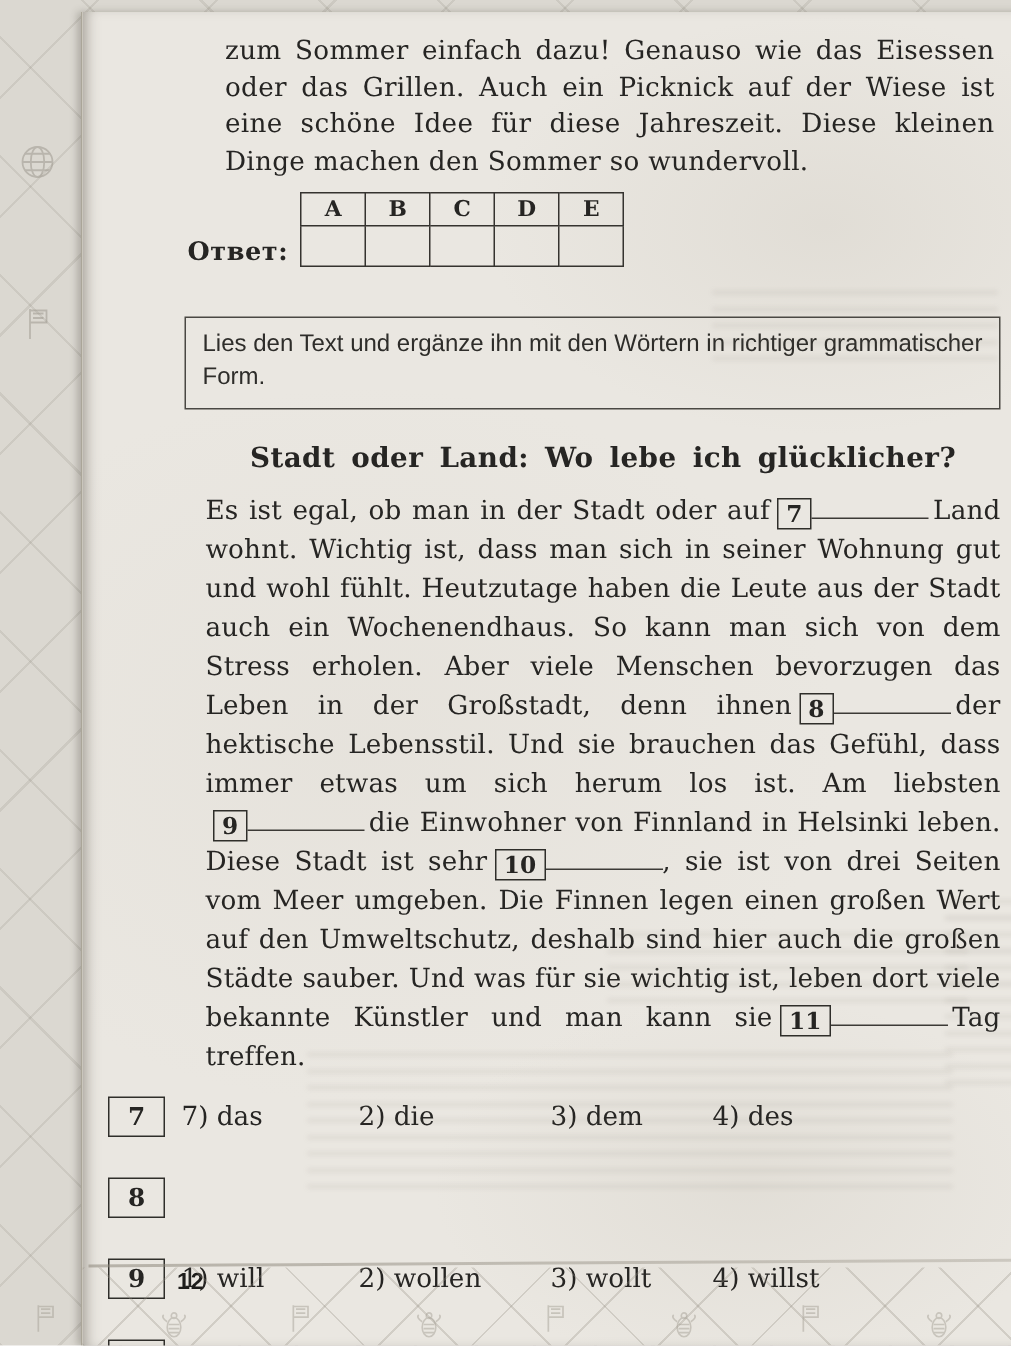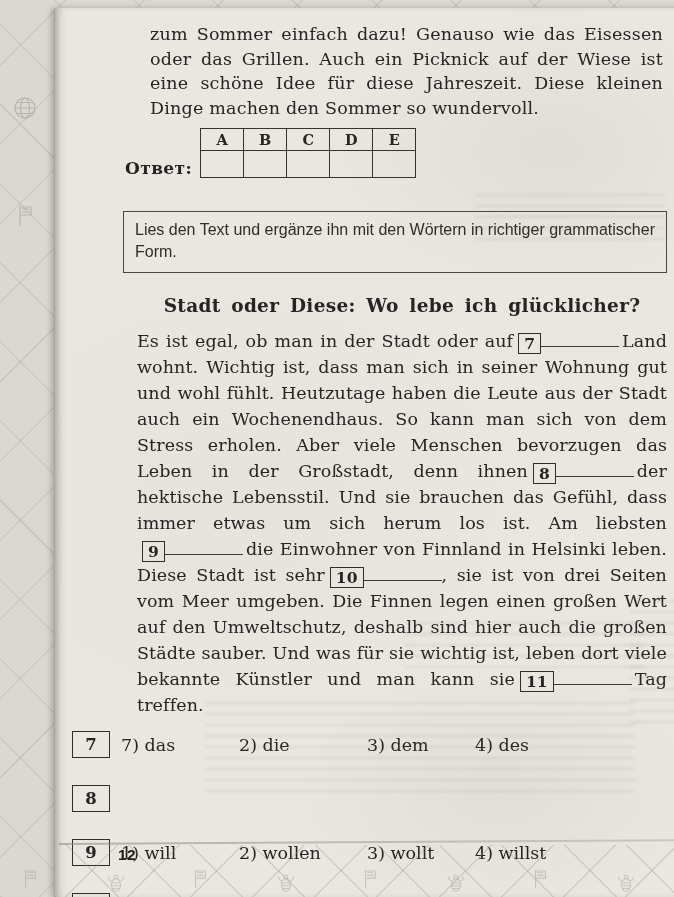--- a/index.html
+++ b/index.html
@@ -149,21 +149,21 @@
         <td></td>
       </tr>
     </tbody>
       </table>
   </div>
 
   <div class="instruction-box">
     <span>Lies den Text und ergänze ihn mit den Wörtern in richtiger grammatischer Form.</span>
   </div>
 
-  <h2 class="passage-title">Stadt oder Diese: Wo lebe ich glücklicher?</h2>
+  <h2 class="passage-title">Stadt oder Land: Wo lebe ich glücklicher?</h2>
 
   <p class="passage"><span>Es ist egal, ob man in der Stadt oder auf</span><span class="gap"><span class="gap-box">7</span><span class="gap-line"></span></span><span>Land wohnt. Wichtig ist, dass man sich in seiner Wohnung gut und wohl fühlt. Heutzutage haben die Leute aus der Stadt auch ein Wochenendhaus. So kann man sich von dem Stress erholen. Aber viele Menschen bevorzugen das Leben in der Großstadt, denn ihnen</span><span class="gap"><span class="gap-box">8</span><span class="gap-line"></span></span><span>der hektische Lebensstil. Und sie brauchen das Gefühl, dass immer etwas um sich herum los ist. Am liebsten</span><span class="gap"><span class="gap-box">9</span><span class="gap-line"></span></span><span>die Einwohner von Finnland in Helsinki leben. Diese Stadt ist sehr</span><span class="gap" style="margin-right:0;"><span class="gap-box">10</span><span class="gap-line"></span></span><span>, sie ist von drei Seiten vom Meer umgeben. Die Finnen legen einen großen Wert auf den Umweltschutz, deshalb sind hier auch die großen Städte sauber. Und was für sie wichtig ist, leben dort viele bekannte Künstler und man kann sie</span><span class="gap"><span class="gap-box">11</span><span class="gap-line"></span></span><span>Tag treffen.</span></p>
 
   <div class="choices">
 
     <div class="choice-row">
       <span class="choice-num">7</span>
       <span class="choice-opts">
         <span>7) das</span>
         <span>2) die</span>

